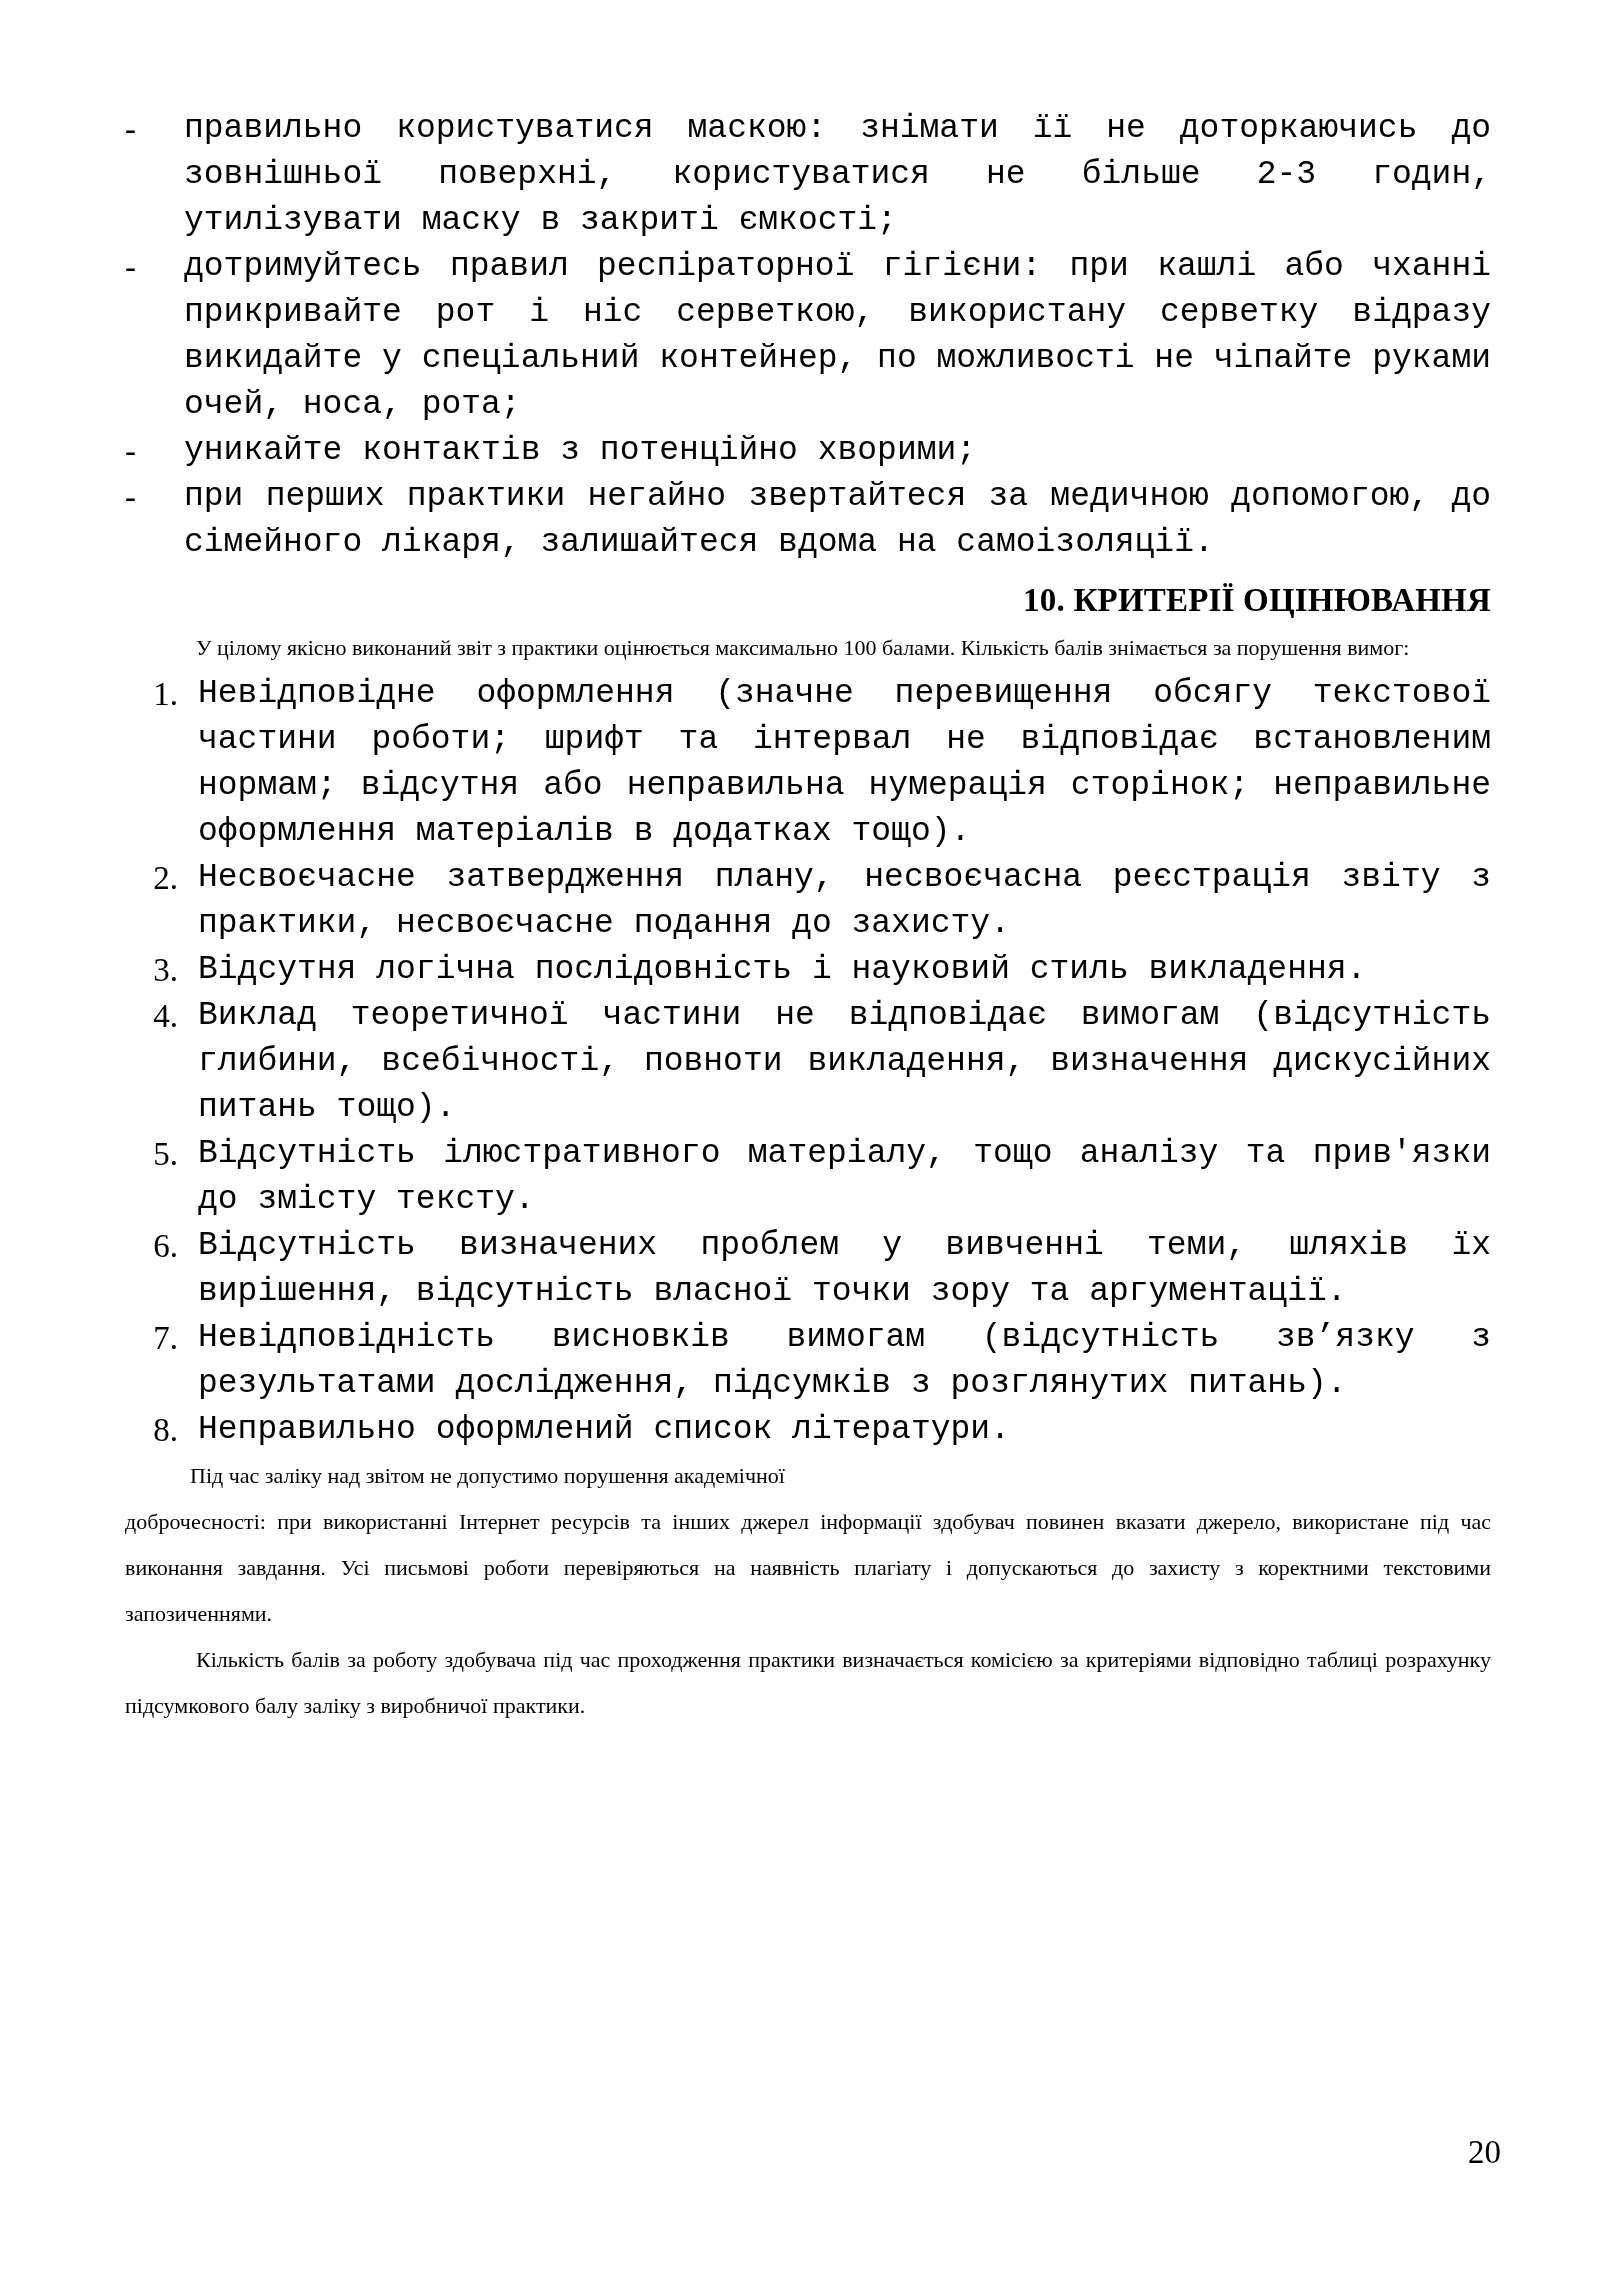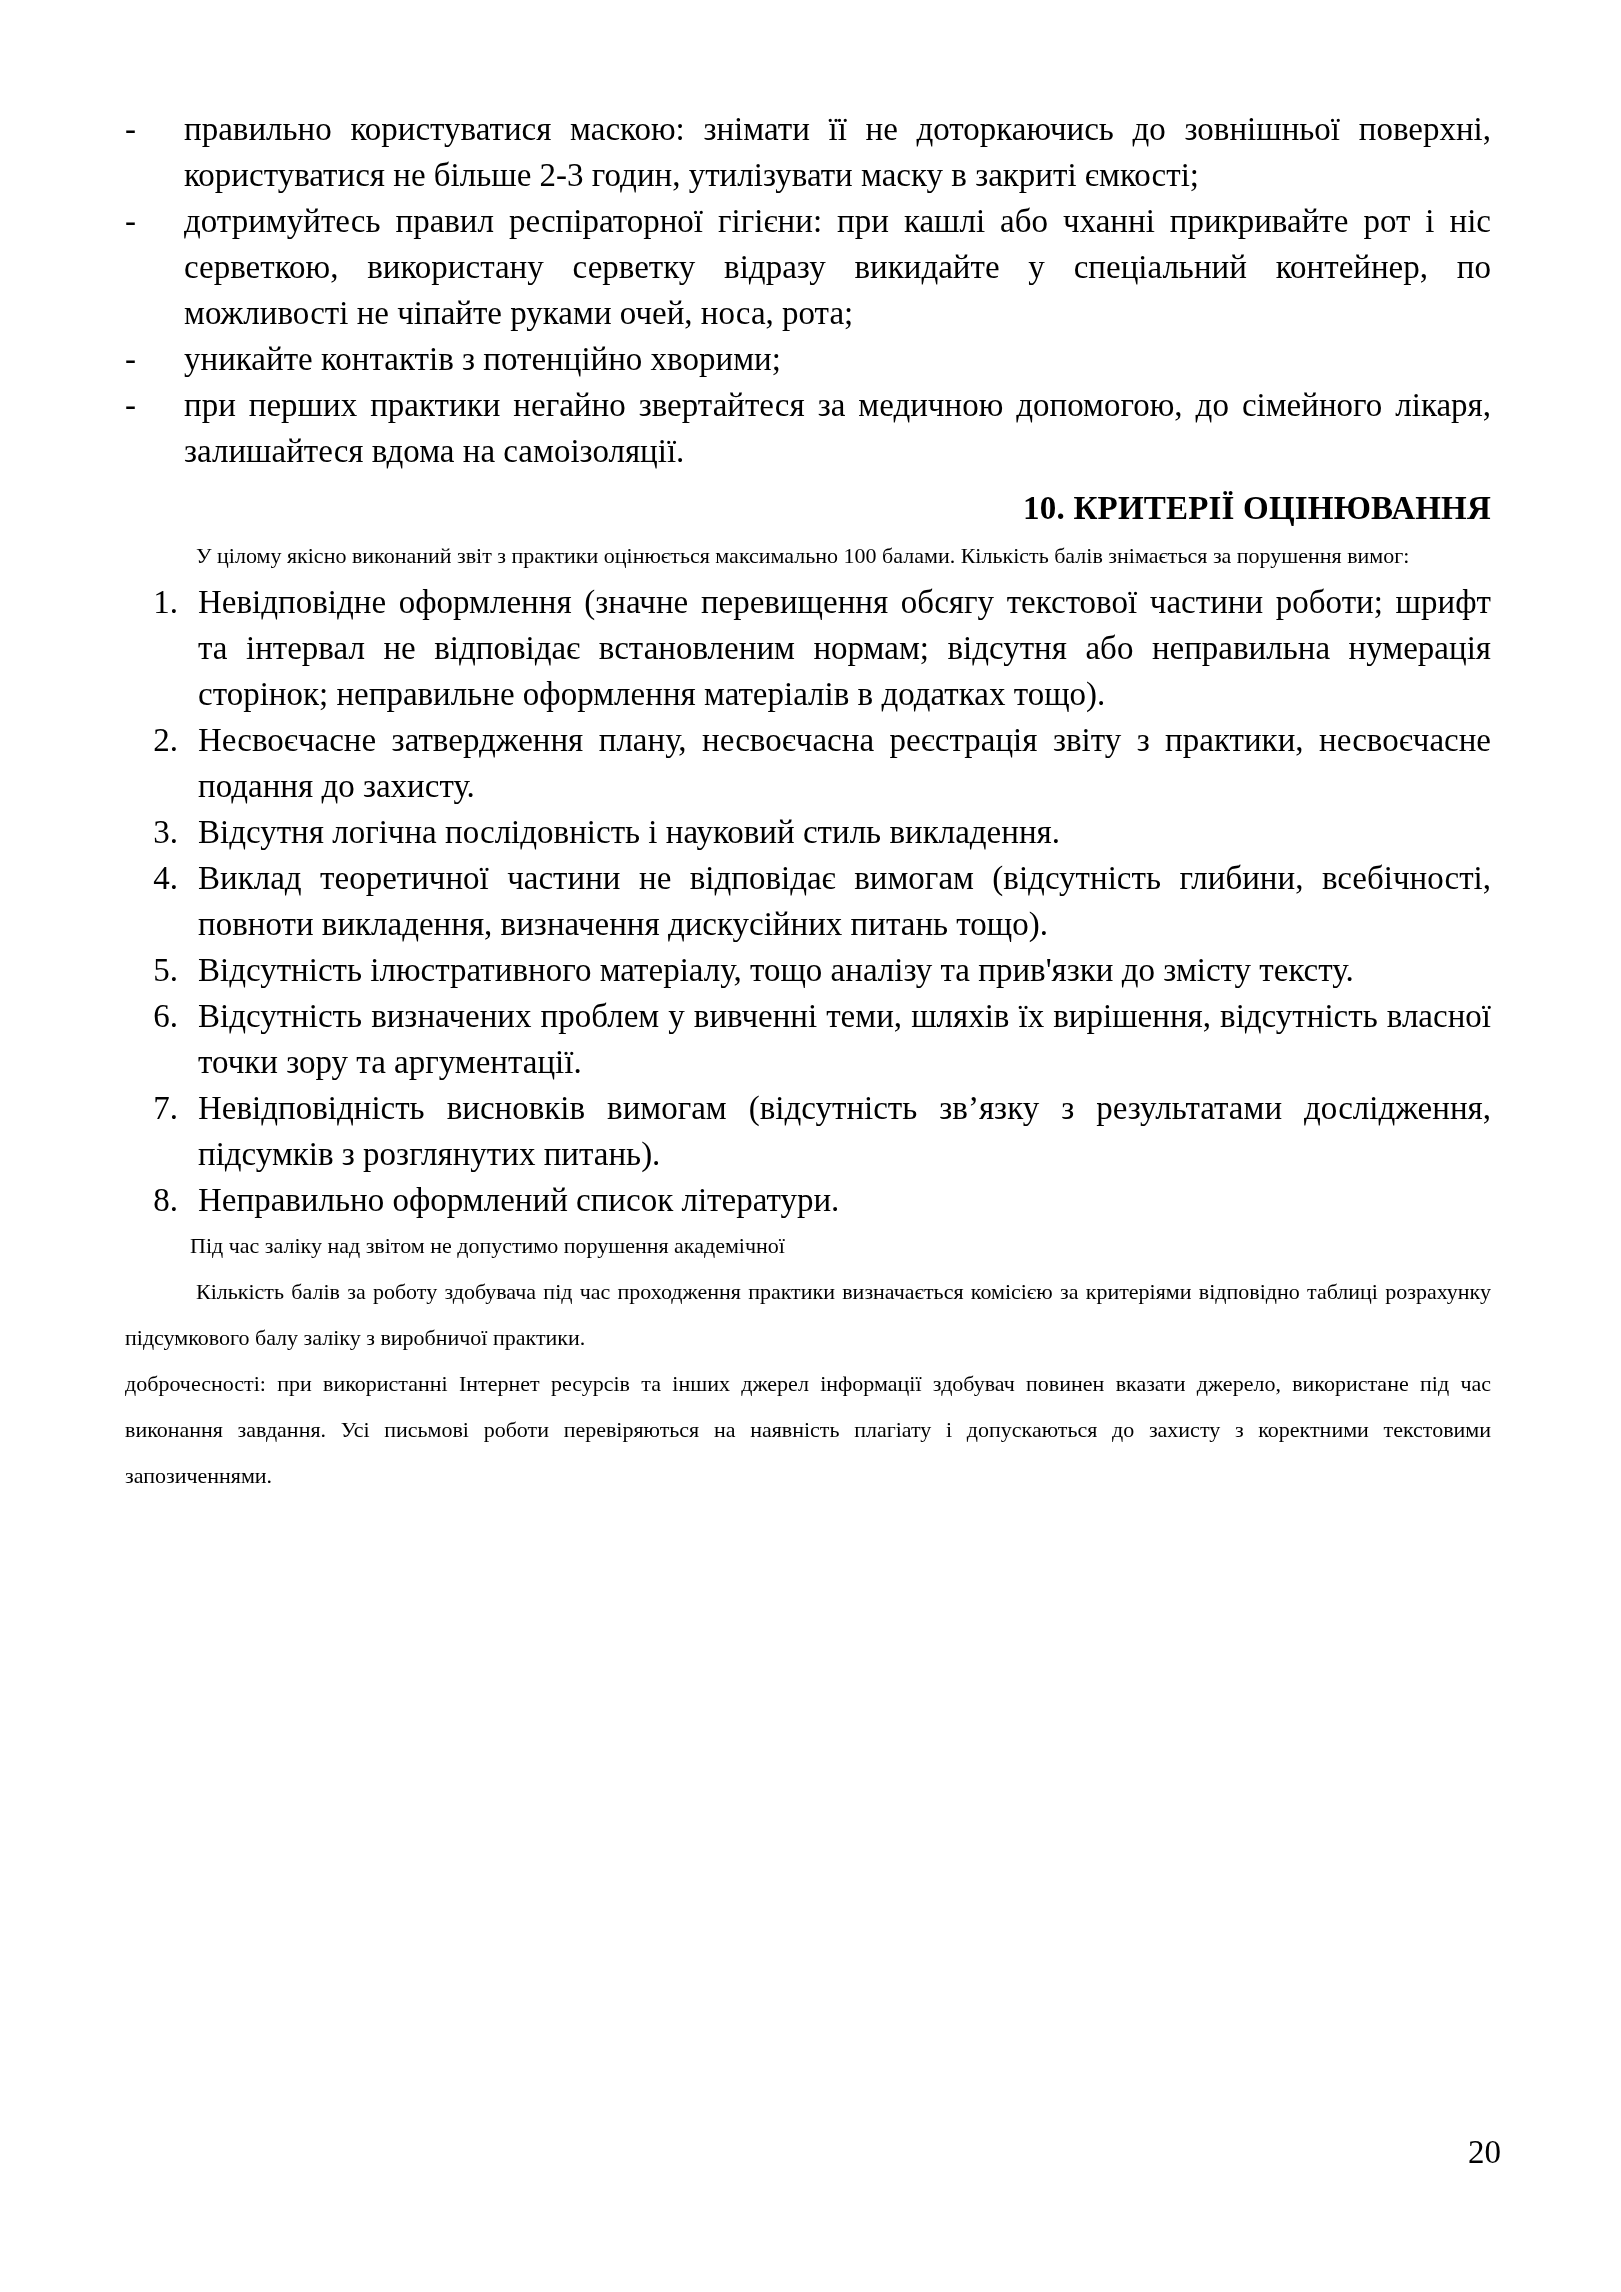--- a/index.html
+++ b/index.html
@@ -88,20 +88,21 @@
     position: absolute;
     left: 0;
     top: 0;
     width: 53px;
     text-align: right;
   }
   
   .num-item > .num-text,
   .dash-item > .dash-text {
     display: block;
+    font-family: Liberation Mono, monospace;
   }
 
   .tail-block {
     margin-top: 0px;
   }
 
   .page-number {
     position: absolute;
     right: 120px;
     top: 2133px;
@@ -170,21 +171,21 @@
         <span class="num-text">Невідповідність висновків вимогам (відсутність зв’язку з результатами дослідження, підсумків з розглянутих питань).</span>
       </li>
       <li class="num-item">
         <span class="num-marker">8.</span>
         <span class="num-text">Неправильно оформлений список літератури.</span>
       </li>
     </ol>
 
     <div class="tail-block">
       <p class="body-para indent-small">Під час заліку над звітом не допустимо порушення академічної</p>
+      <p class="body-para no-indent">доброчесності: при використанні Інтернет ресурсів та інших джерел інформації здобувач повинен вказати джерело, використане під час виконання завдання. Усі письмові роботи перевіряються на наявність плагіату і допускаються до захисту з коректними текстовими запозиченнями.</p>
       <p class="body-para">Кількість балів за роботу здобувача під час проходження практики визначається комісією за критеріями відповідно таблиці розрахунку підсумкового балу заліку з виробничої практики.</p>
-      <p class="body-para no-indent">доброчесності: при використанні Інтернет ресурсів та інших джерел інформації здобувач повинен вказати джерело, використане під час виконання завдання. Усі письмові роботи перевіряються на наявність плагіату і допускаються до захисту з коректними текстовими запозиченнями.</p>
     </div>
 
   </div>
 
   <div class="page-number">20</div>
 </div>
 
 
 </body></html>

